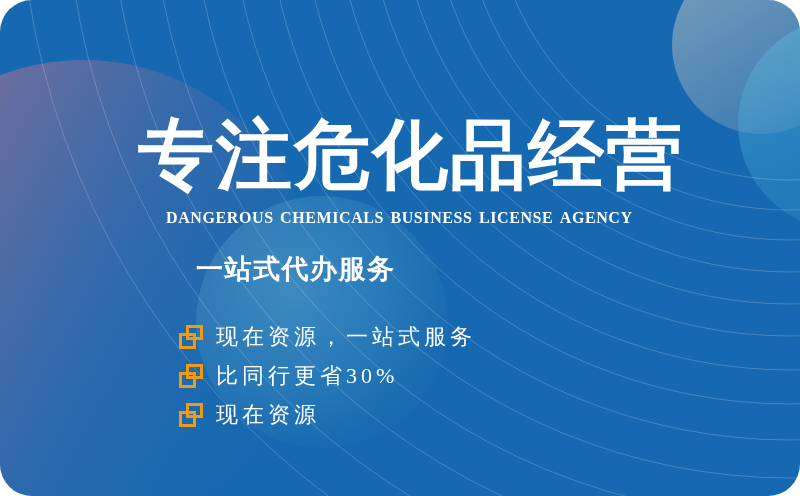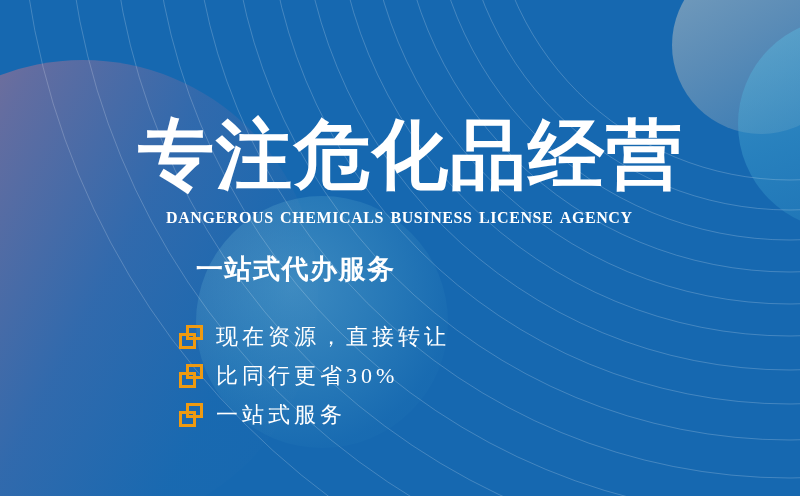--- a/index.html
+++ b/index.html
@@ -8,20 +8,21 @@
     background: #ffffff;
   }
 
   #banner {
     position: relative;
     width: 800px;
     height: 496px;
     overflow: hidden;
     background: #1668b0;
     font-family: "Liberation Sans", "DejaVu Sans", sans-serif;
+    border-radius: 32px;
   }
 
   
   .deco {
     position: absolute;
     inset: 0;
     overflow: hidden;
     pointer-events: none;
   }
 
@@ -219,38 +220,38 @@
 
     <div class="bullets">
 
       <div class="bullet">
         <span class="bullet-icon">
           <svg viewBox="0 0 26 26" xmlns="http://www.w3.org/2000/svg">
             <rect x="9.5" y="2.5" width="14" height="12" fill="none" stroke="#ef9a10" stroke-width="3"></rect>
             <rect x="2.5" y="10.5" width="14" height="13" fill="none" stroke="#ef9a10" stroke-width="3"></rect>
           </svg>
         </span>
-        <span class="bullet-label">现在资源，直接转让</span>
+        <span class="bullet-label">现在资源，一站式服务</span>
       </div>
 
       <div class="bullet">
         <span class="bullet-icon">
           <svg viewBox="0 0 26 26" xmlns="http://www.w3.org/2000/svg">
             <rect x="9.5" y="2.5" width="14" height="12" fill="none" stroke="#ef9a10" stroke-width="3"></rect>
             <rect x="2.5" y="10.5" width="14" height="13" fill="none" stroke="#ef9a10" stroke-width="3"></rect>
           </svg>
         </span>
         <span class="bullet-label">比同行更省30%</span>
       </div>
 
       <div class="bullet">
         <span class="bullet-icon">
           <svg viewBox="0 0 26 26" xmlns="http://www.w3.org/2000/svg">
             <rect x="9.5" y="2.5" width="14" height="12" fill="none" stroke="#ef9a10" stroke-width="3"></rect>
             <rect x="2.5" y="10.5" width="14" height="13" fill="none" stroke="#ef9a10" stroke-width="3"></rect>
           </svg>
         </span>
-        <span class="bullet-label">一站式服务</span>
+        <span class="bullet-label">现在资源</span>
       </div>
 
     </div>
   </div>
 </div>
 
 </body></html>

